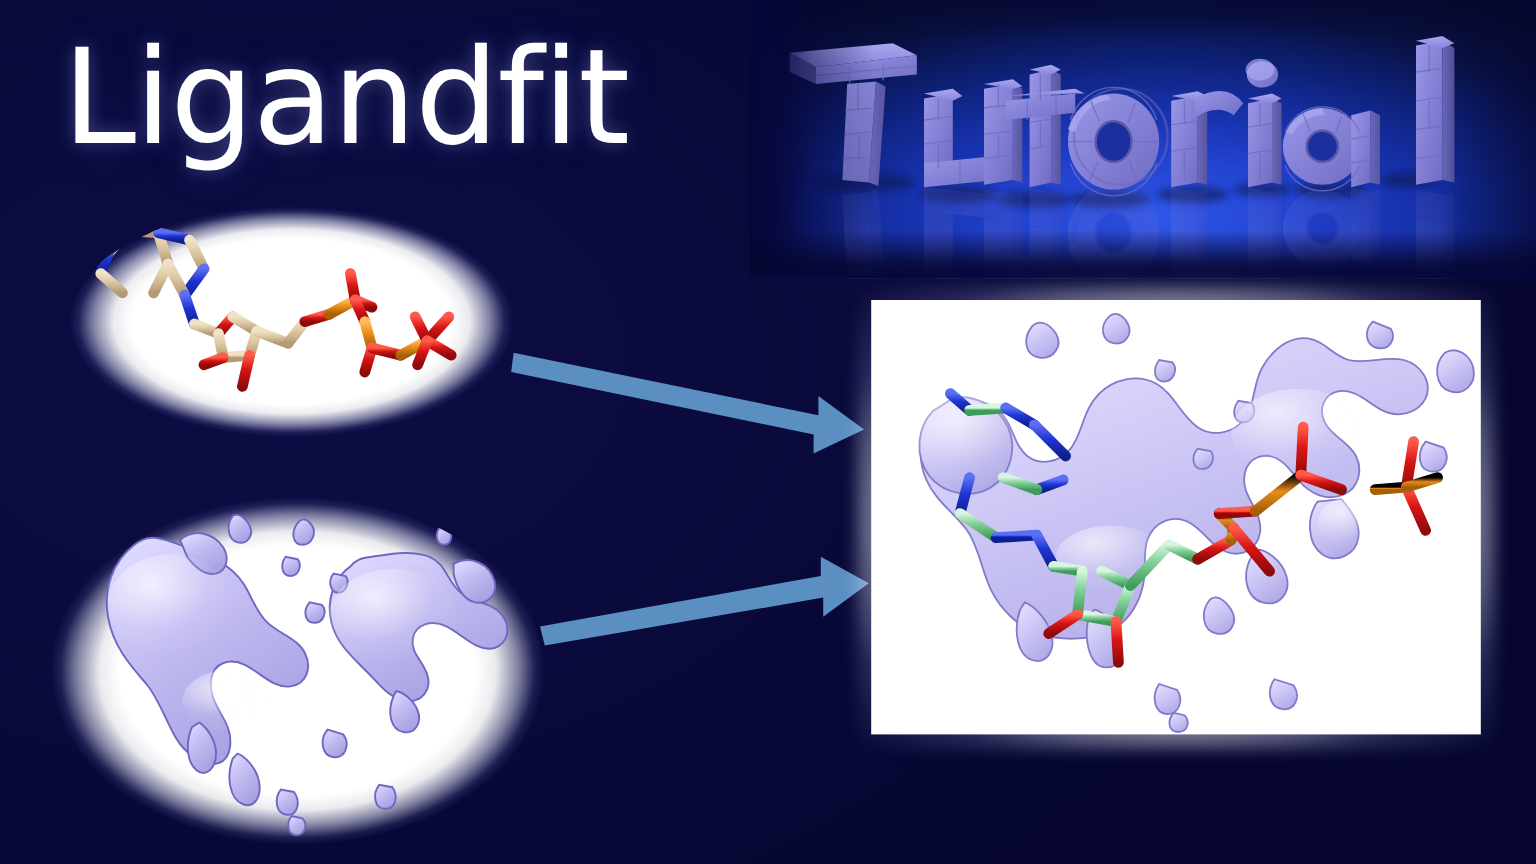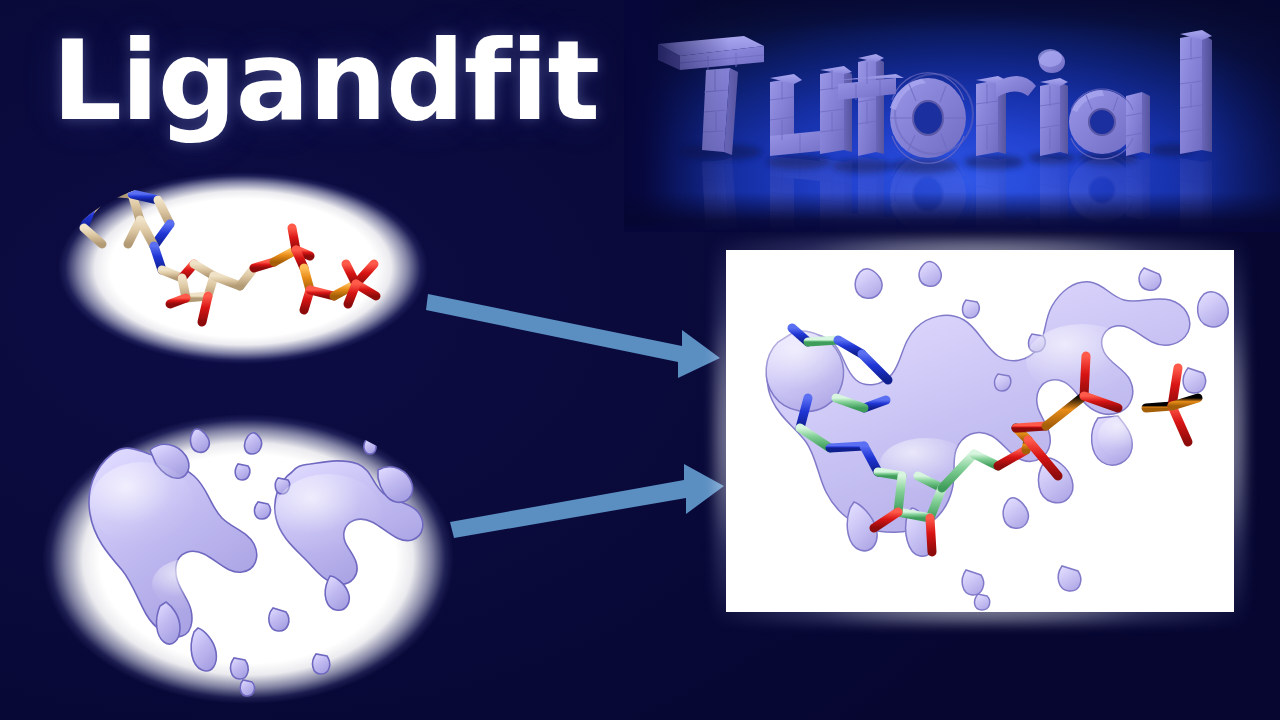--- a/index.html
+++ b/index.html
@@ -8,21 +8,21 @@
     position:relative;width:1280px;height:720px;overflow:hidden;
     background:
       radial-gradient(ellipse 900px 600px at 18% 42%, #0d0d46 0%, #0a0a3c 45%, #060631 100%),
       #05052c;
   }
 
   
   #title{
     position:absolute;left:52px;top:26px;
     font-family:"DejaVu Sans", sans-serif;
-    font-weight:bold;
+    font-weight:normal;
     font-size:110px;
     line-height:1.0;
     color:#ffffff;
     letter-spacing:-1px;
     text-shadow:0 0 14px rgba(180,190,255,.30), 0 0 40px rgba(90,110,230,.18);
     white-space:nowrap;
   }
 
   
   #tutorial-wrap{

